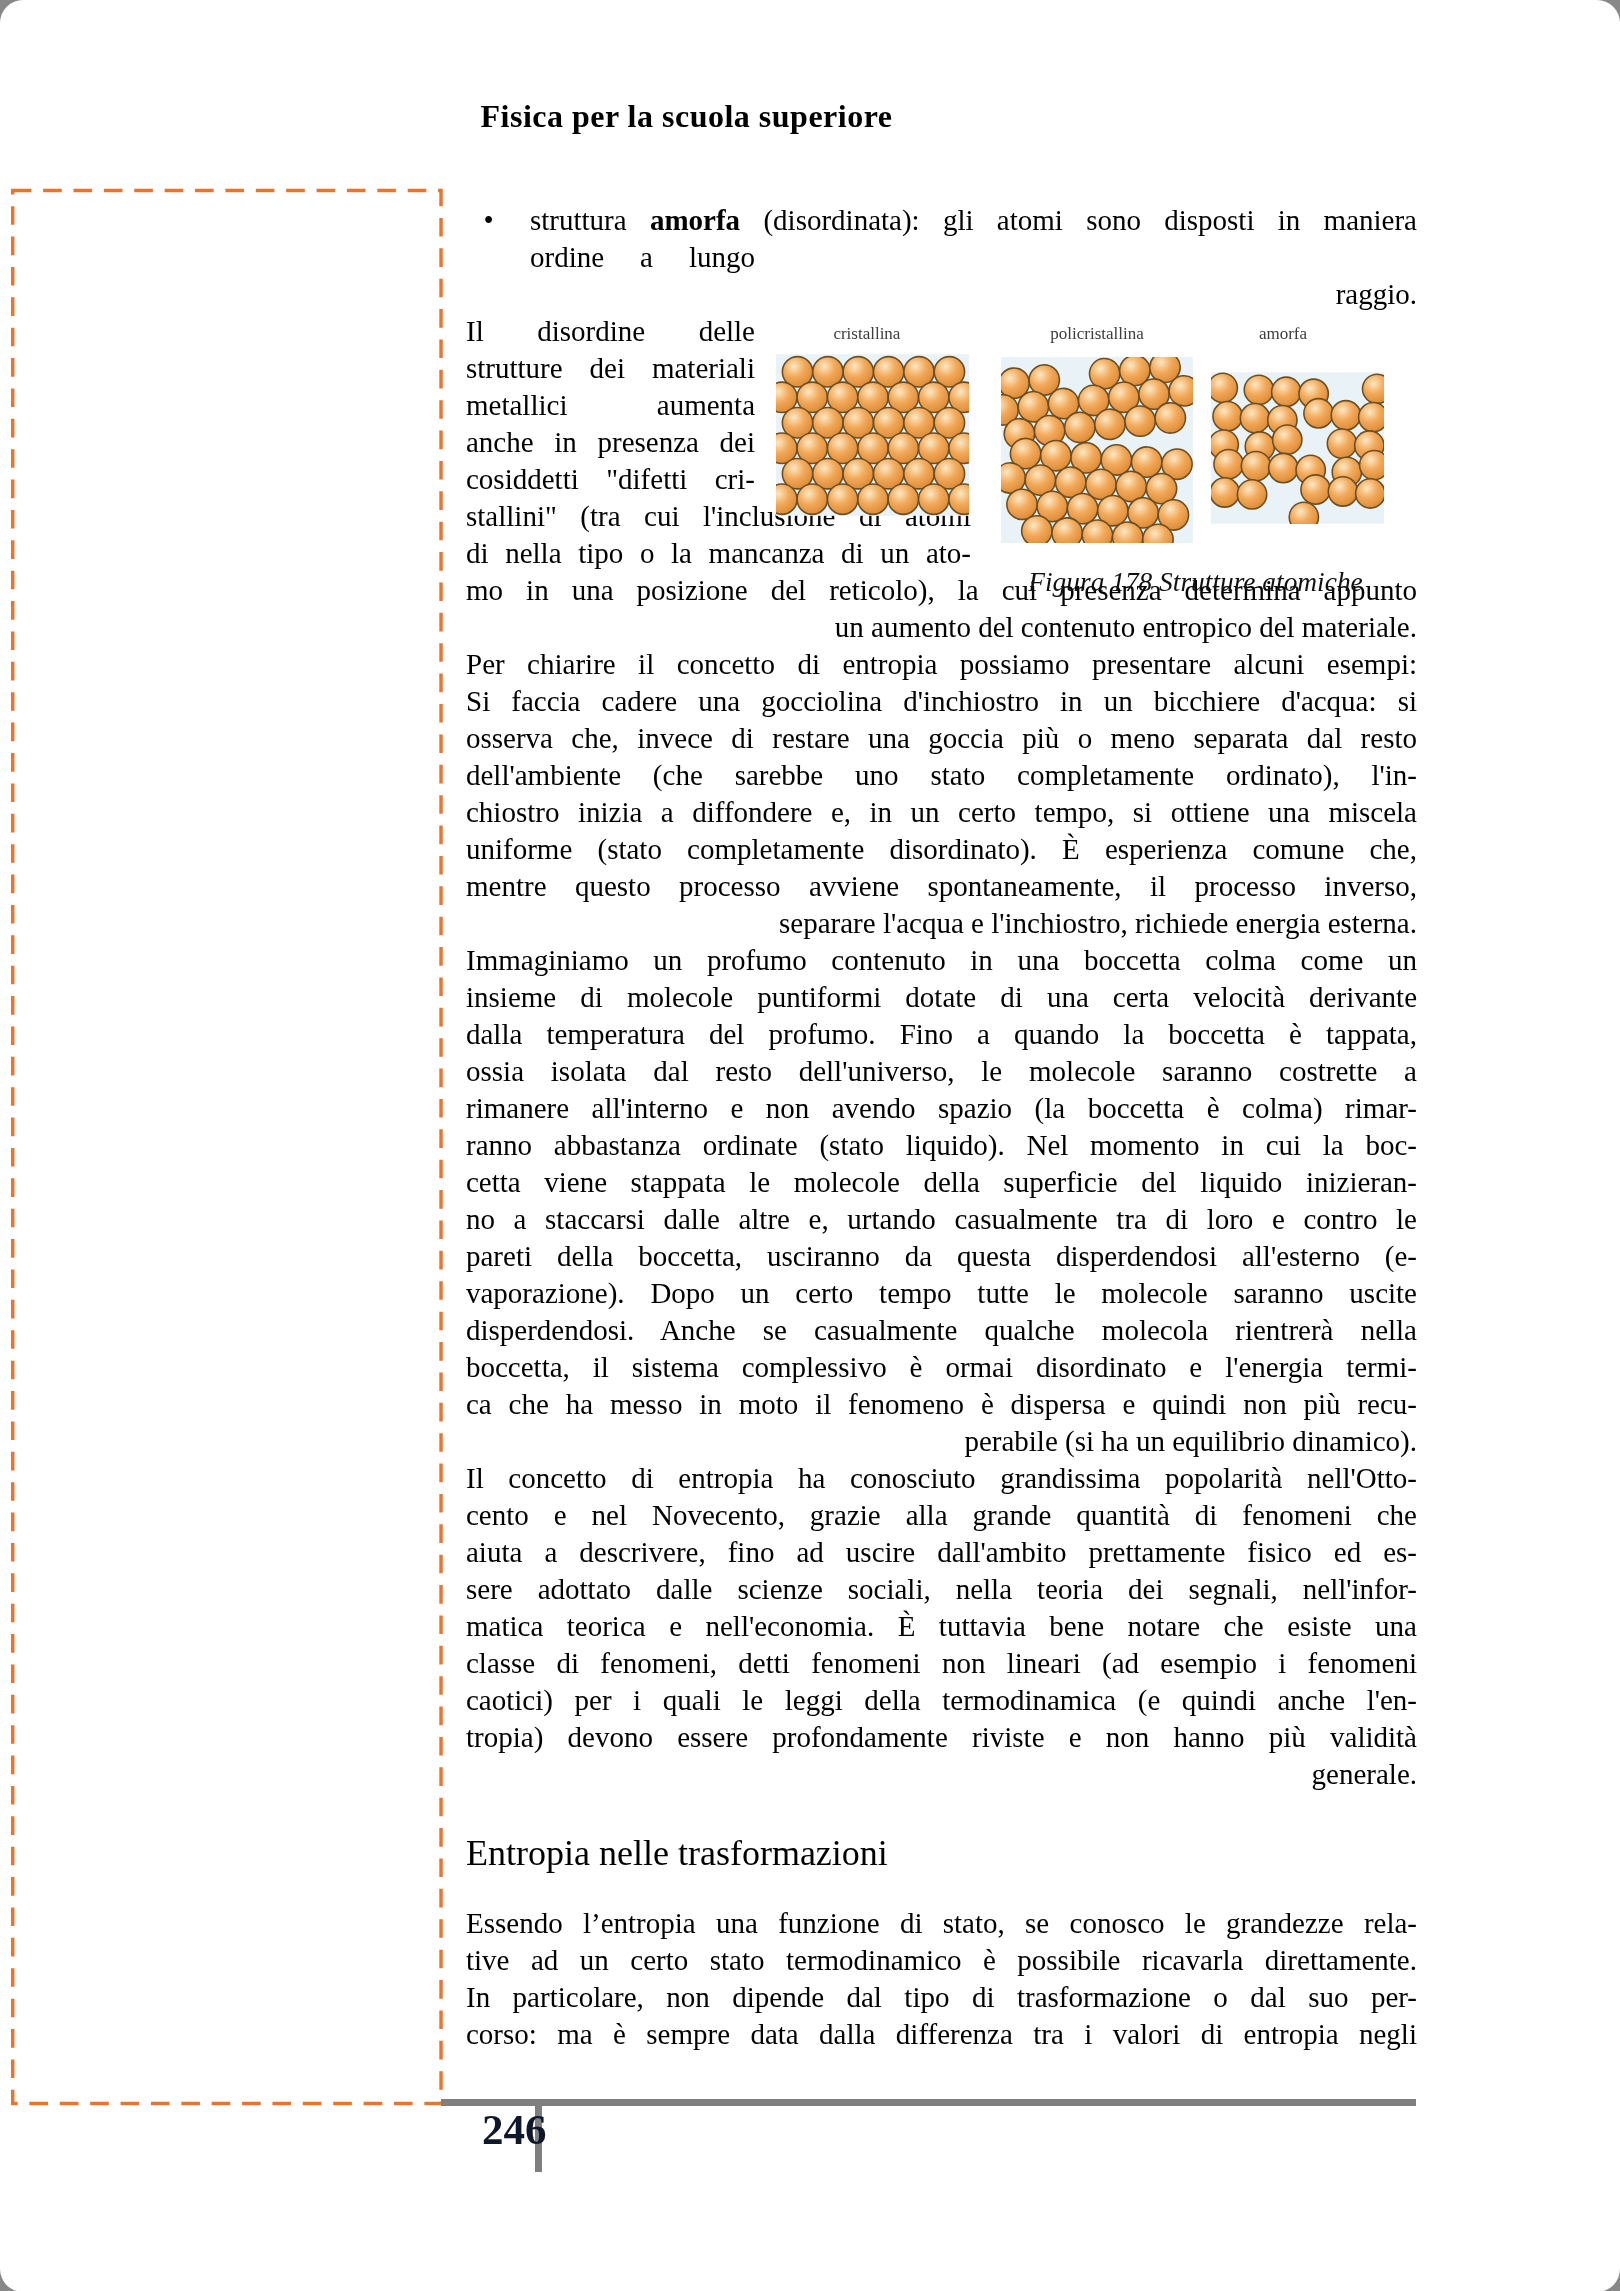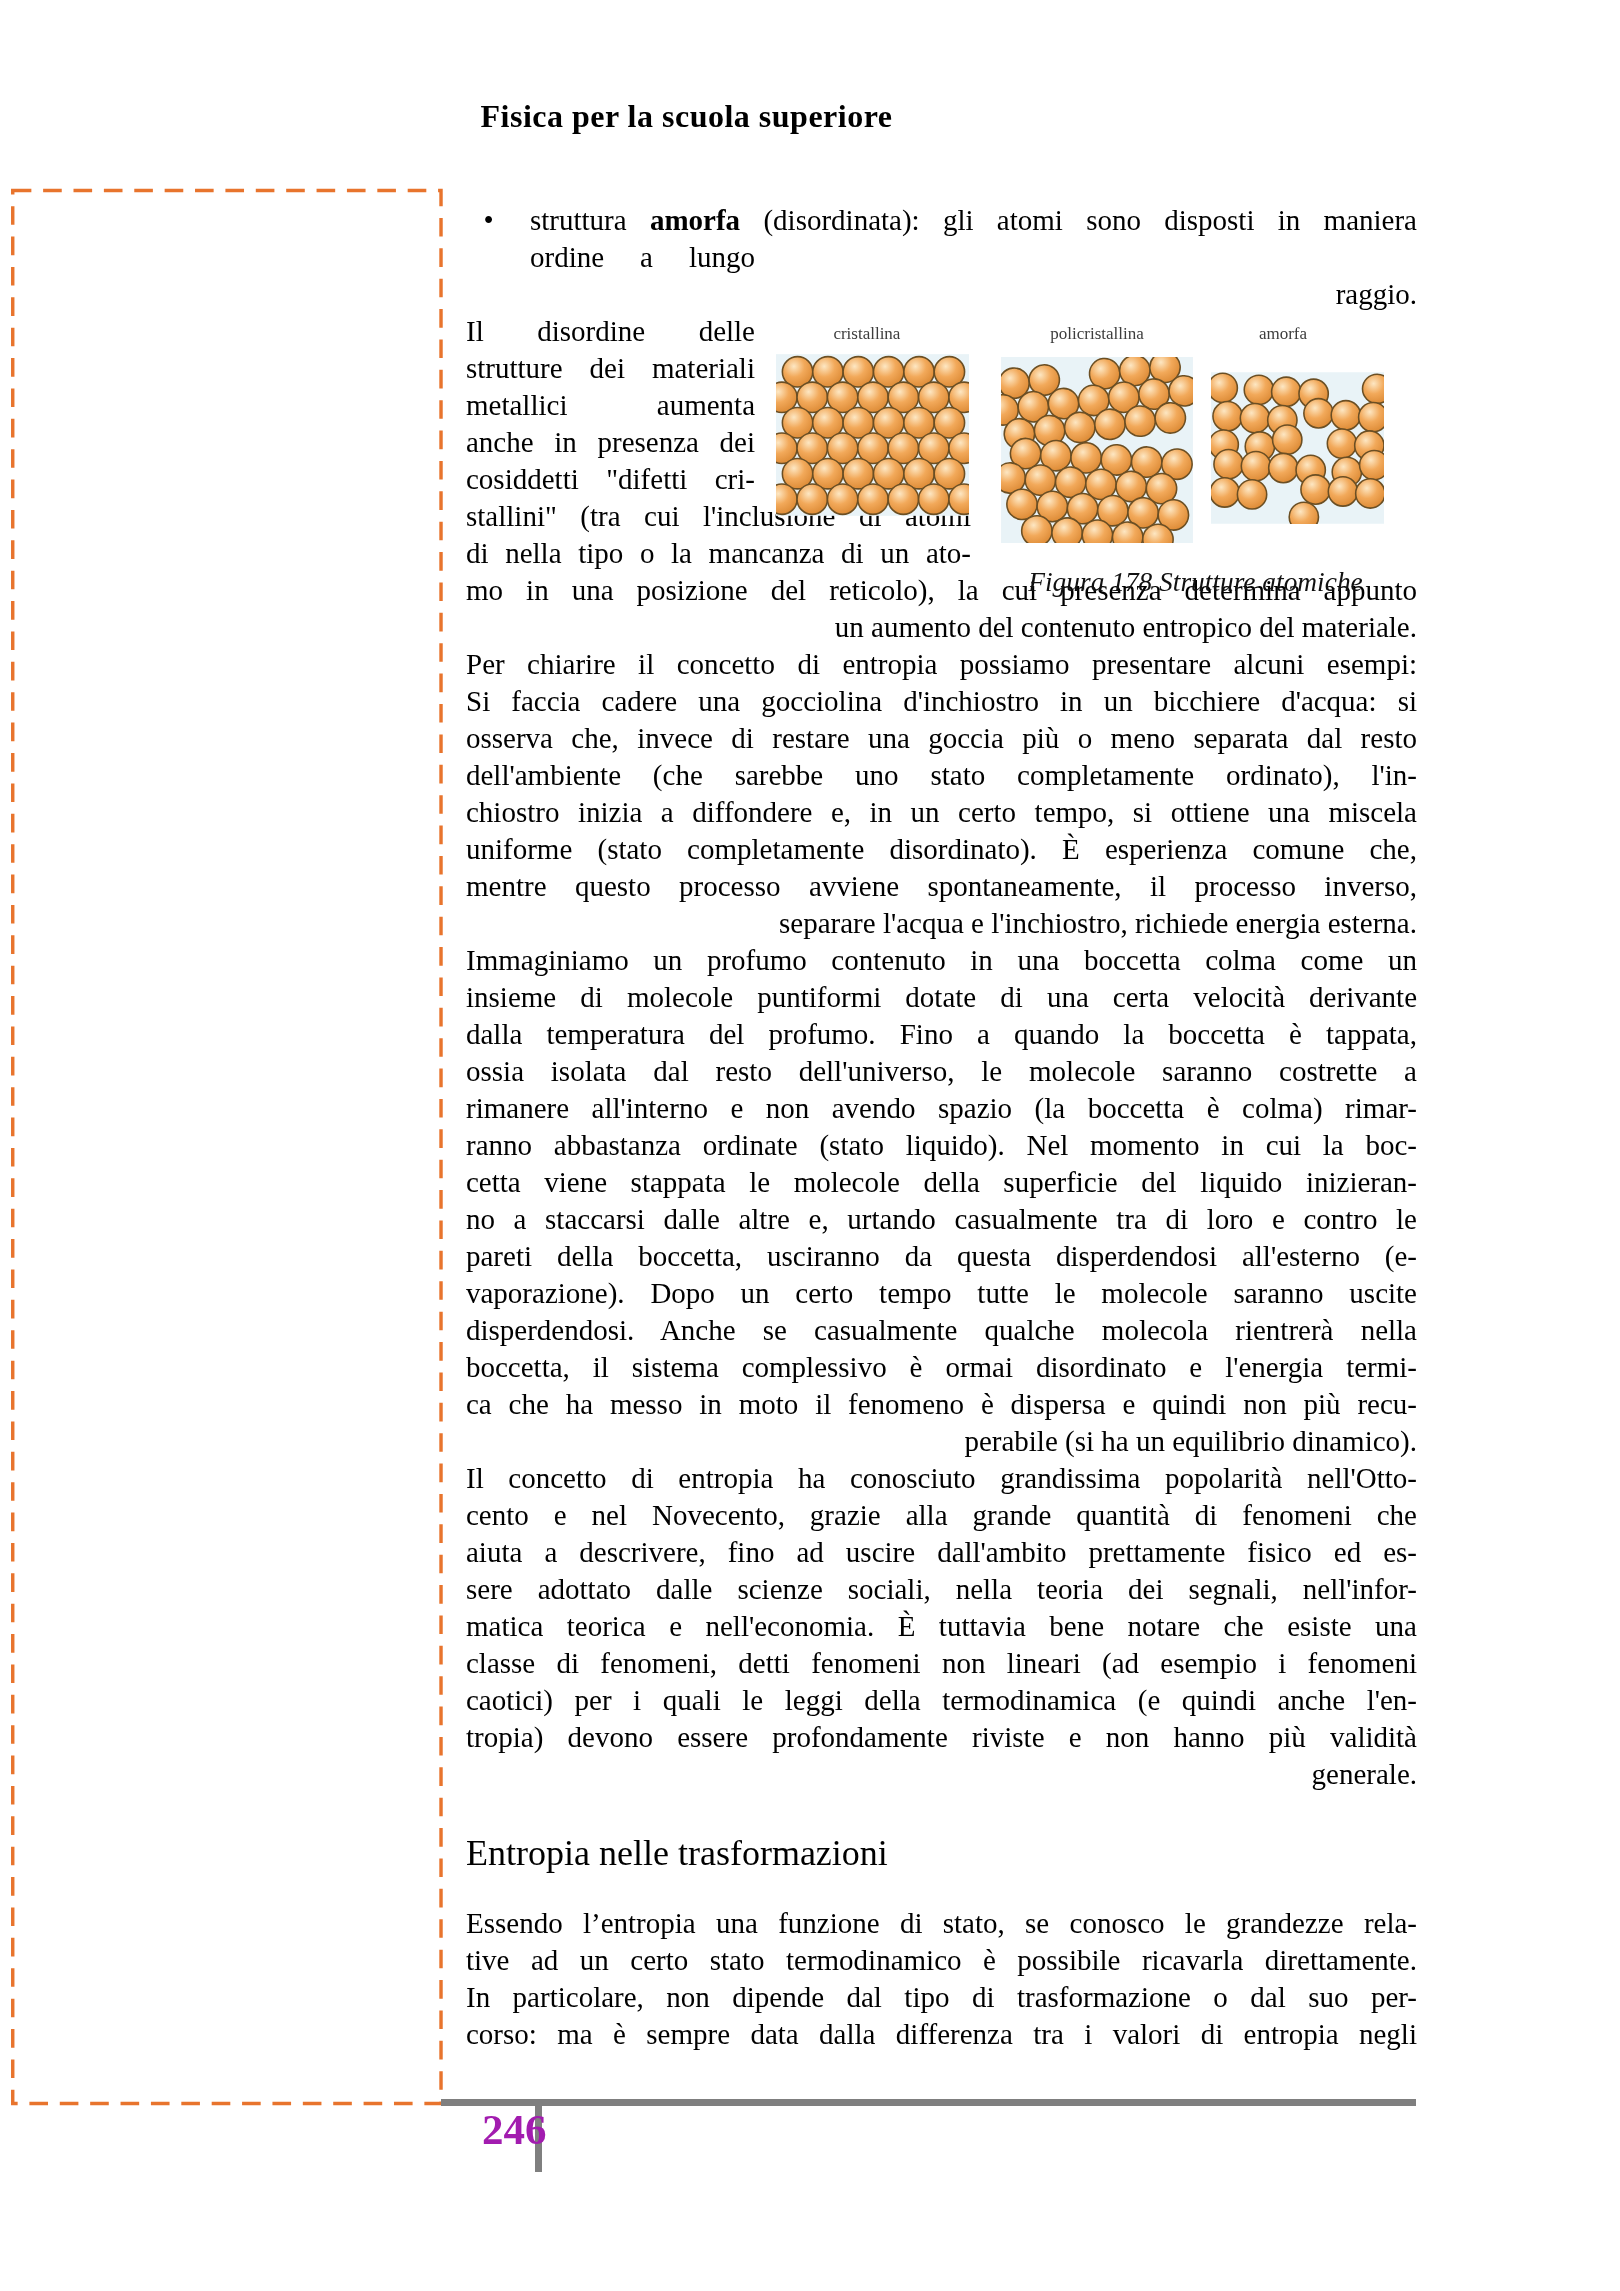--- a/index.html
+++ b/index.html
@@ -3,20 +3,21 @@
 <meta charset="utf-8">
 <style>
   html,body{margin:0;padding:0;background:#888;}
   .page{
     position:relative;
     width:1620px;height:2292px;
     background:#ffffff;
     font-family:"Liberation Serif", serif;
     color:#000;
     overflow:hidden;
+    border-radius:23px;
   }
   .header-title{
     position:absolute;left:456px;top:98px;width:461px;
     font-size:32px;font-weight:bold;text-align:center;
     letter-spacing:0.5px;
   }
   .dashed-frame{position:absolute;left:0;top:0;pointer-events:none;}
   .content{
     position:absolute;left:466px;top:202px;width:951px;
     font-size:29px;
@@ -44,21 +45,21 @@
   .panel.p{left:232px;top:38px;}
   .panel.a{left:442px;top:53px;}
   .fig-caption{
     position:absolute;left:167px;top:248px;width:519px;
     font-size:27.4px;font-style:italic;text-align:center;color:#111;
   }
   .footer-rule{position:absolute;left:441px;top:2099px;width:975px;height:6.9px;background:#7f7f7f;}
   .footer-vbar{position:absolute;left:535px;top:2099px;width:6.9px;height:73px;background:#7f7f7f;}
   .page-number{
     position:absolute;left:482px;top:2105px;
-    font-size:43px;font-weight:bold;color:#a21caf;
+    font-size:43px;font-weight:bold;color:#0f172a;
     font-family:"Liberation Serif", serif;
   }
 </style>
 </head>
 <body>
 
 <div class="page">
 
   <svg width="0" height="0" style="position:absolute" aria-hidden="true">
     <defs>

